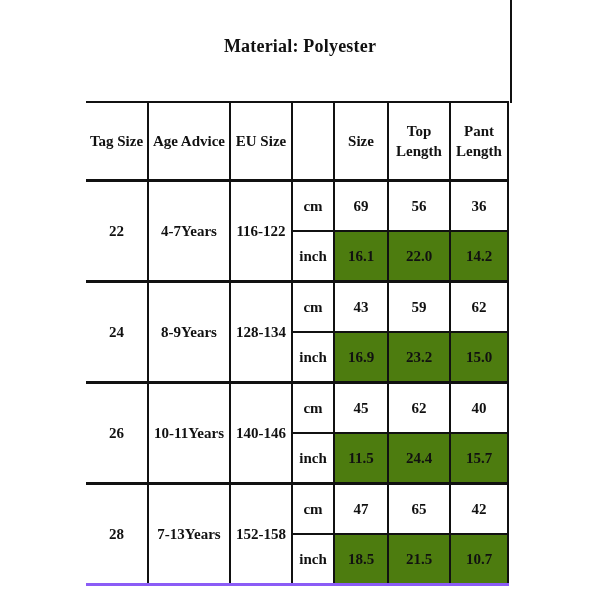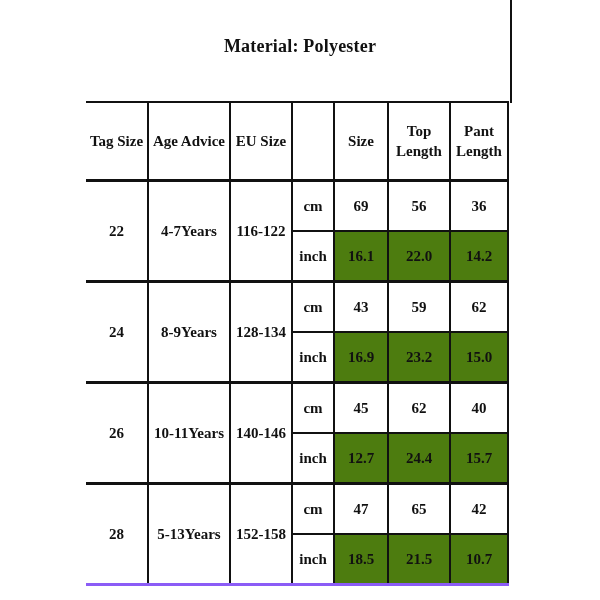--- a/index.html
+++ b/index.html
@@ -132,28 +132,28 @@
       <td class="c0" rowspan="2">26</td>
       <td rowspan="2">10-11Years</td>
       <td rowspan="2">140-146</td>
       <td>cm</td>
       <td>45</td>
       <td>62</td>
       <td>40</td>
     </tr>
     <tr class="data-row">
       <td>inch</td>
-      <td class="hl">12.7</td>
+      <td class="hl">11.5</td>
       <td class="hl">24.4</td>
       <td class="hl">15.7</td>
     </tr>
 
     <tr class="data-row group-start">
       <td class="c0" rowspan="2">28</td>
-      <td rowspan="2">5-13Years</td>
+      <td rowspan="2">7-13Years</td>
       <td rowspan="2">152-158</td>
       <td>cm</td>
       <td>47</td>
       <td>65</td>
       <td>42</td>
     </tr>
     <tr class="data-row">
       <td>inch</td>
       <td class="hl">18.5</td>
       <td class="hl">21.5</td>

